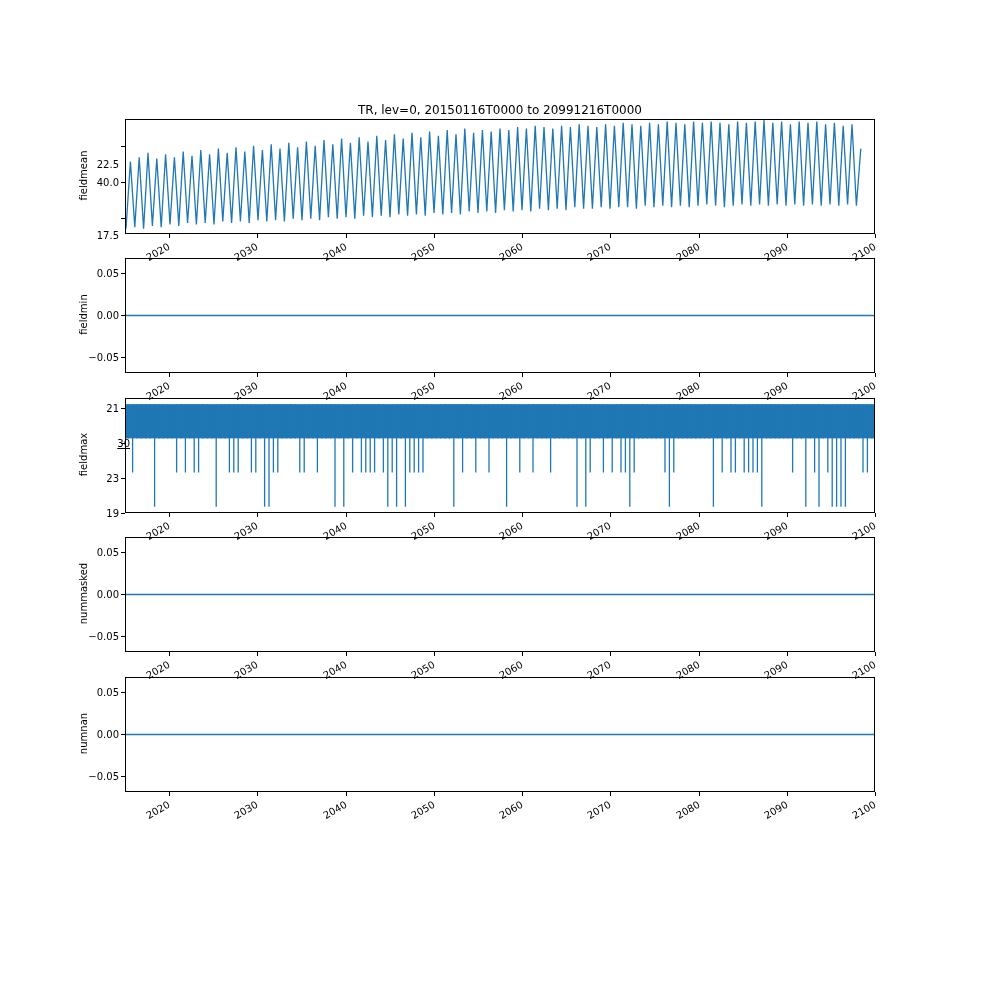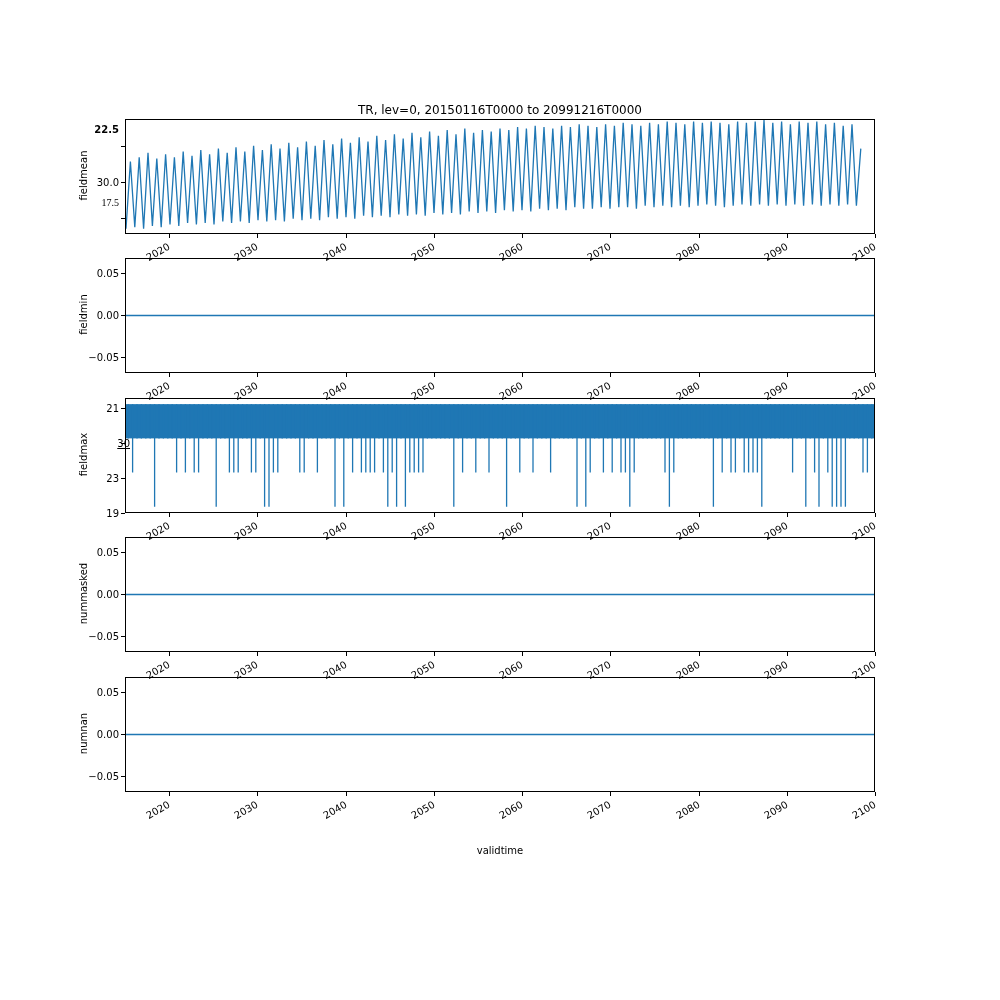--- a/index.html
+++ b/index.html
@@ -80,23 +80,23 @@
 
 <div id="figure">
   <div class="title" style="top:103px;">TR, lev=0, 20150116T0000 to 20991216T0000</div>
 
   <div class="panel" id="panel0" style="left:125px; top:119px; width:750px; height:115px;">
       <svg viewBox="0 0 750 115" preserveAspectRatio="none">
         <path d="M0.00 110.63 L4.41 42.22 L8.82 109.18 L13.24 37.85 L17.65 110.63 L22.06 33.48 L26.47 107.72 L30.88 39.30 L35.29 109.18 L39.71 34.94 L44.12 106.27 L48.53 37.85 L52.94 107.72 L57.35 32.03 L61.76 104.81 L66.18 36.39 L70.59 106.27 L75.00 30.57 L79.41 104.81 L83.82 34.94 L88.24 106.27 L92.65 29.11 L97.06 103.35 L101.47 33.48 L105.88 104.81 L110.29 27.66 L114.71 103.35 L119.12 32.03 L123.53 104.81 L127.94 26.20 L132.35 101.90 L136.76 30.57 L141.18 103.35 L145.59 24.75 L150.00 101.90 L154.41 29.11 L158.82 103.35 L163.24 23.29 L167.65 100.44 L172.06 27.66 L176.47 101.90 L180.88 21.84 L185.29 100.44 L189.71 26.20 L194.12 101.90 L198.53 20.38 L202.94 98.99 L207.35 24.75 L211.76 100.44 L216.18 18.92 L220.59 98.99 L225.00 23.29 L229.41 100.44 L233.82 17.47 L238.24 97.53 L242.65 21.84 L247.06 98.99 L251.47 16.01 L255.88 97.53 L260.29 20.38 L264.71 98.99 L269.12 14.56 L273.53 96.08 L277.94 18.92 L282.35 97.53 L286.76 13.10 L291.18 96.08 L295.59 17.47 L300.00 97.53 L304.41 11.65 L308.82 94.62 L313.24 16.01 L317.65 96.08 L322.06 10.19 L326.47 94.62 L330.88 14.56 L335.29 96.08 L339.71 8.73 L344.12 93.16 L348.53 13.10 L352.94 94.62 L357.35 10.19 L361.76 93.16 L366.18 11.65 L370.59 94.62 L375.00 8.73 L379.41 91.71 L383.82 10.19 L388.24 93.16 L392.65 7.28 L397.06 91.71 L401.47 8.73 L405.88 93.16 L410.29 5.82 L414.71 90.25 L419.12 7.28 L423.53 91.71 L427.94 8.73 L432.35 90.25 L436.76 5.82 L441.18 91.71 L445.59 7.28 L450.00 88.80 L454.41 4.37 L458.82 90.25 L463.24 5.82 L467.65 90.25 L472.06 7.28 L476.47 88.80 L480.88 4.37 L485.29 90.25 L489.71 5.82 L494.12 88.80 L498.53 2.91 L502.94 88.80 L507.35 4.37 L511.76 90.25 L516.18 5.82 L520.59 87.34 L525.00 2.91 L529.41 88.80 L533.82 4.37 L538.24 87.34 L542.65 1.46 L547.06 88.80 L551.47 2.91 L555.88 87.34 L560.29 4.37 L564.71 88.80 L569.12 1.46 L573.53 87.34 L577.94 2.91 L582.35 85.89 L586.76 1.46 L591.18 87.34 L595.59 2.91 L600.00 88.80 L604.41 4.37 L608.82 87.34 L613.24 1.46 L617.65 85.89 L622.06 2.91 L626.47 87.34 L630.88 1.46 L635.29 85.89 L639.71 0.00 L644.12 87.34 L648.53 2.91 L652.94 85.89 L657.35 1.46 L661.76 87.34 L666.18 4.37 L670.59 85.89 L675.00 1.46 L679.41 87.34 L683.82 2.91 L688.24 85.89 L692.65 1.46 L697.06 87.34 L701.47 4.37 L705.88 85.89 L710.29 2.91 L714.71 87.34 L719.12 5.82 L723.53 85.89 L727.94 4.37 L732.35 87.34 L736.76 29.11 L741.18 NaN L745.59 NaN L750.00 NaN " fill="none" stroke="#1f77b4" stroke-width="1.3" vector-effect="non-scaling-stroke"></path>
       </svg>
     </div>
   <div class="ylabel" style="left:41px; top:170px; width:120px; transform:translateX(-50%) rotate(-90deg); left:83px;">fieldmean</div>
-  <div class="ytick" style="left:83px; top:197px; width:36px;font-family:Liberation Serif, serif;">17.5</div>
-  <div class="ytick" style="left:83px; top:177px; width:36px;">30.0</div>
-  <div class="ytick" style="left:83px; top:124px; width:36px;font-weight:bold;">22.5</div>
+  <div class="ytick" style="left:83px; top:230px; width:36px;">17.5</div>
+  <div class="ytick" style="left:83px; top:177px; width:36px;">40.0</div>
+  <div class="ytick" style="left:83px; top:159px; width:36px;">22.5</div>
   <div class="tickmark" style="left:121px; top:218px; width:4px; height:1px;"></div>
   <div class="tickmark" style="left:121px; top:182px; width:4px; height:1px;"></div>
   <div class="tickmark" style="left:121px; top:146px; width:4px; height:1px;"></div>
 
   <div class="panel" id="panel1" style="left:125px; top:258px; width:750px; height:115px;">
       <svg viewBox="0 0 750 115" preserveAspectRatio="none">
         <path d="M0 57.5 L750 57.5" fill="none" stroke="#1f77b4" stroke-width="1.3" vector-effect="non-scaling-stroke"></path>
       </svg>
     </div>
   <div class="ylabel" style="top:309px; width:120px; transform:translateX(-50%) rotate(-90deg); left:83px;">fieldmin</div>
@@ -235,14 +235,13 @@
       <div class="tickmark" style="left: 875px; top: 373px; width: 1px; height: 4px;"></div>
       <div class="xtick" style="left: 841px; top: 379px; width: 34px;">2100</div>
       <div class="tickmark" style="left: 875px; top: 513px; width: 1px; height: 4px;"></div>
       <div class="xtick" style="left: 841px; top: 519px; width: 34px;">2100</div>
       <div class="tickmark" style="left: 875px; top: 652px; width: 1px; height: 4px;"></div>
       <div class="xtick" style="left: 841px; top: 658px; width: 34px;">2100</div>
       <div class="tickmark" style="left: 875px; top: 792px; width: 1px; height: 4px;"></div>
       <div class="xtick" style="left: 841px; top: 798px; width: 34px;">2100</div>
     </div>
 
-  <div class="xlabel" style="left:125px; top:845px; width:750px;">validtime</div>
 </div>
 
 </body></html>

